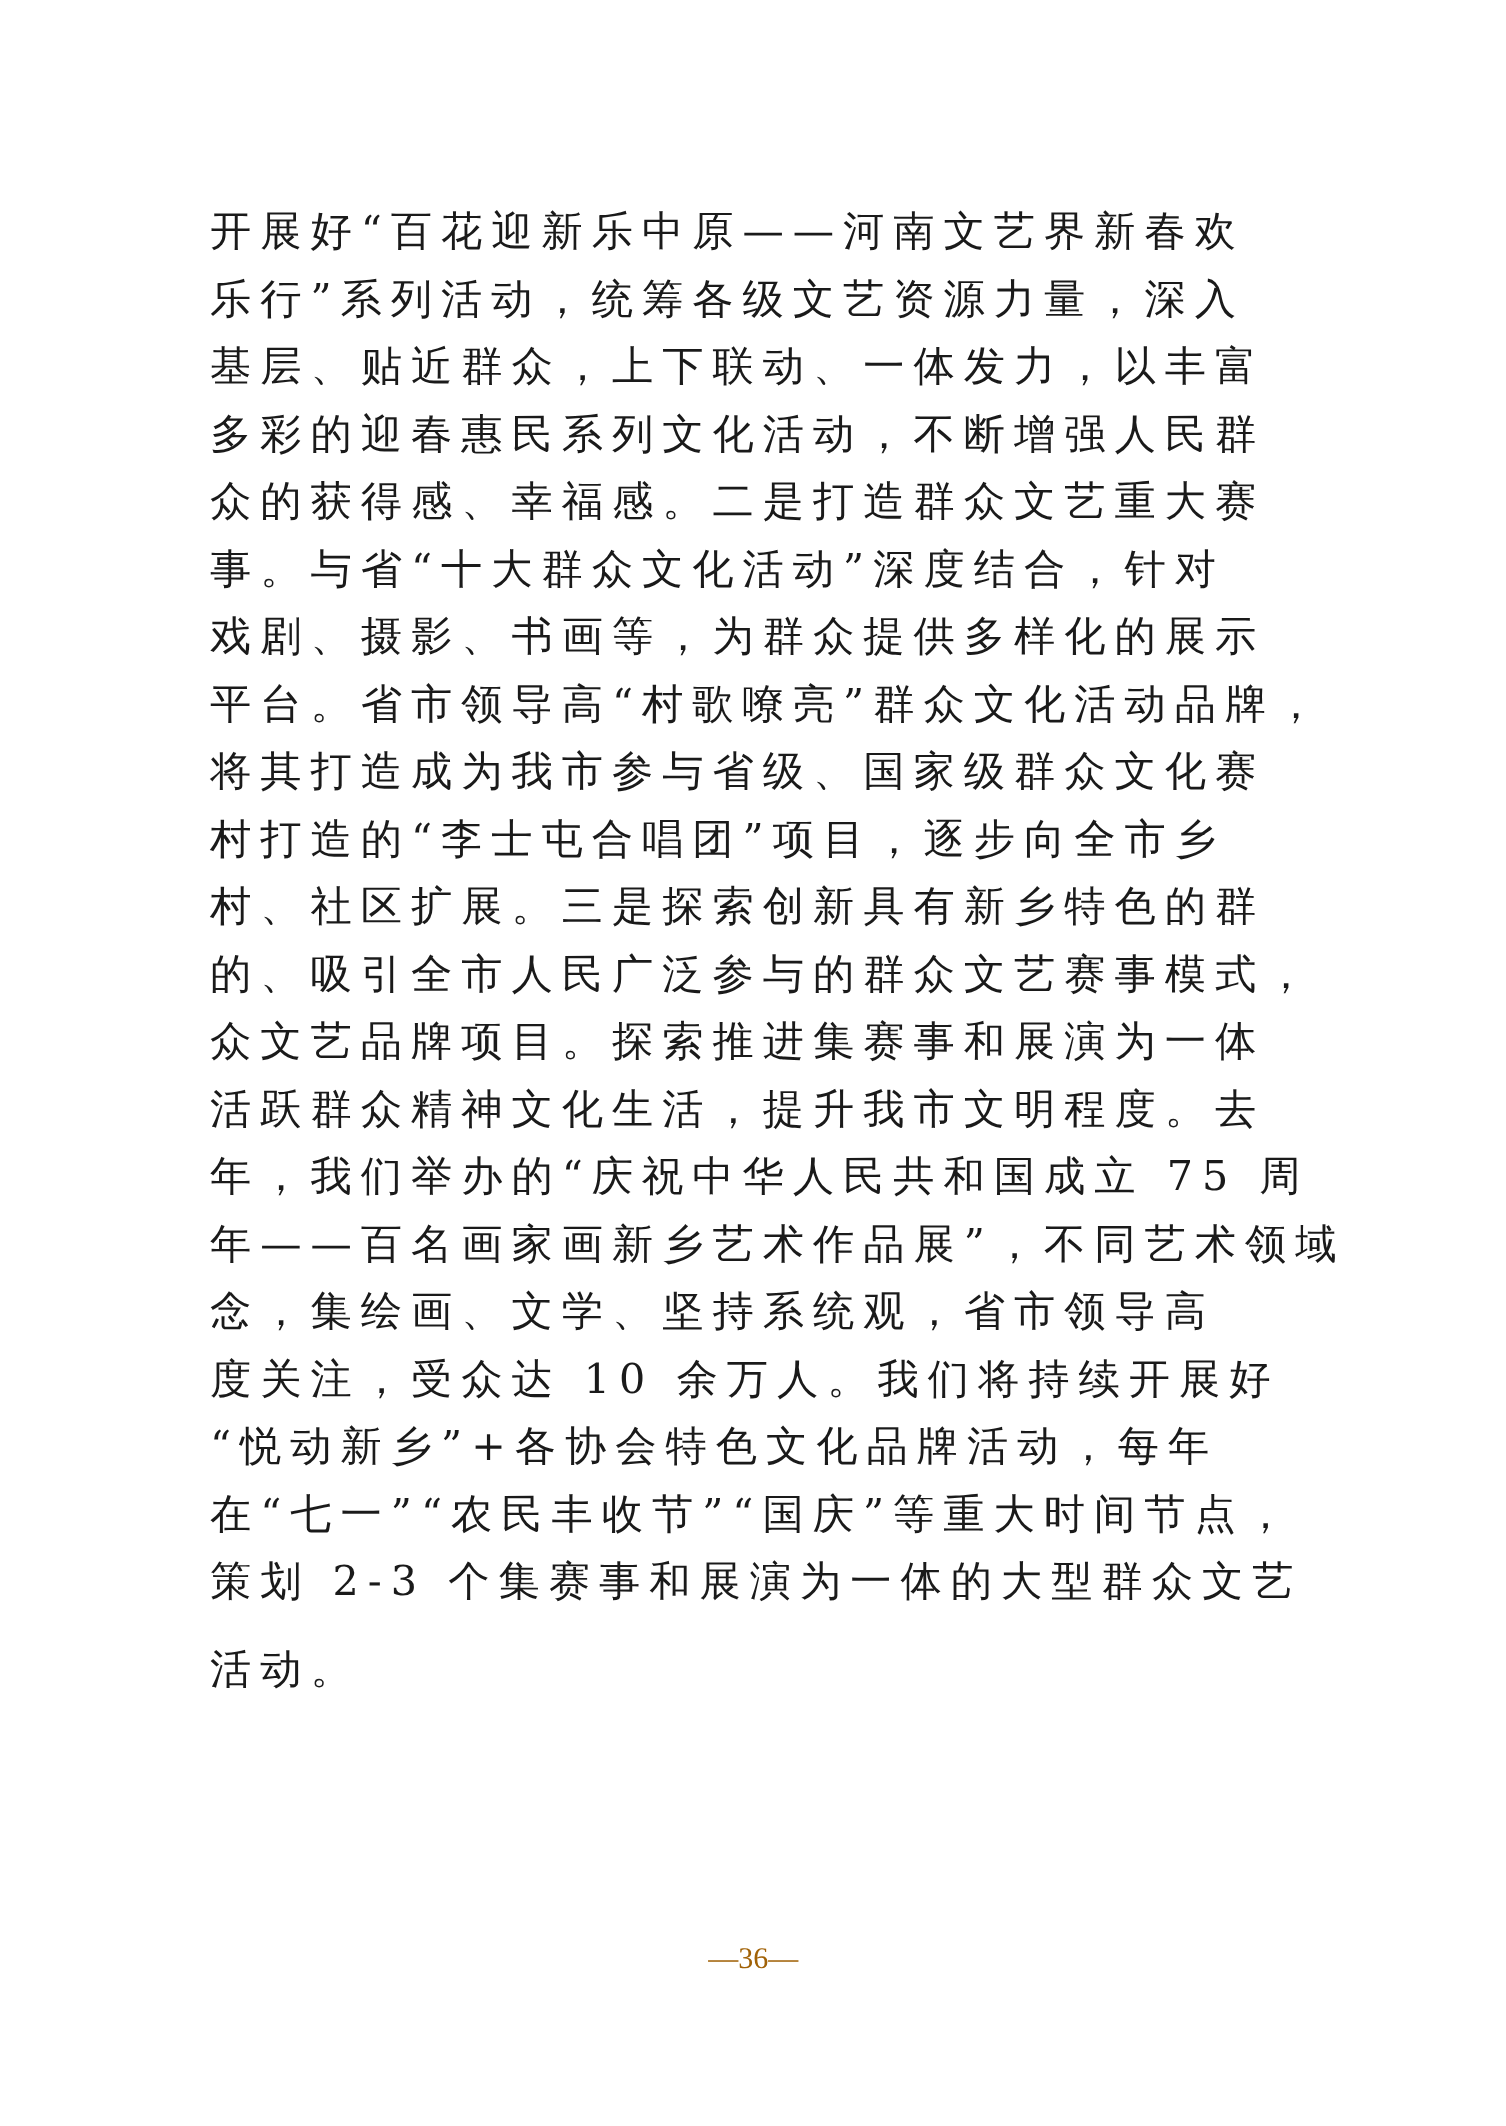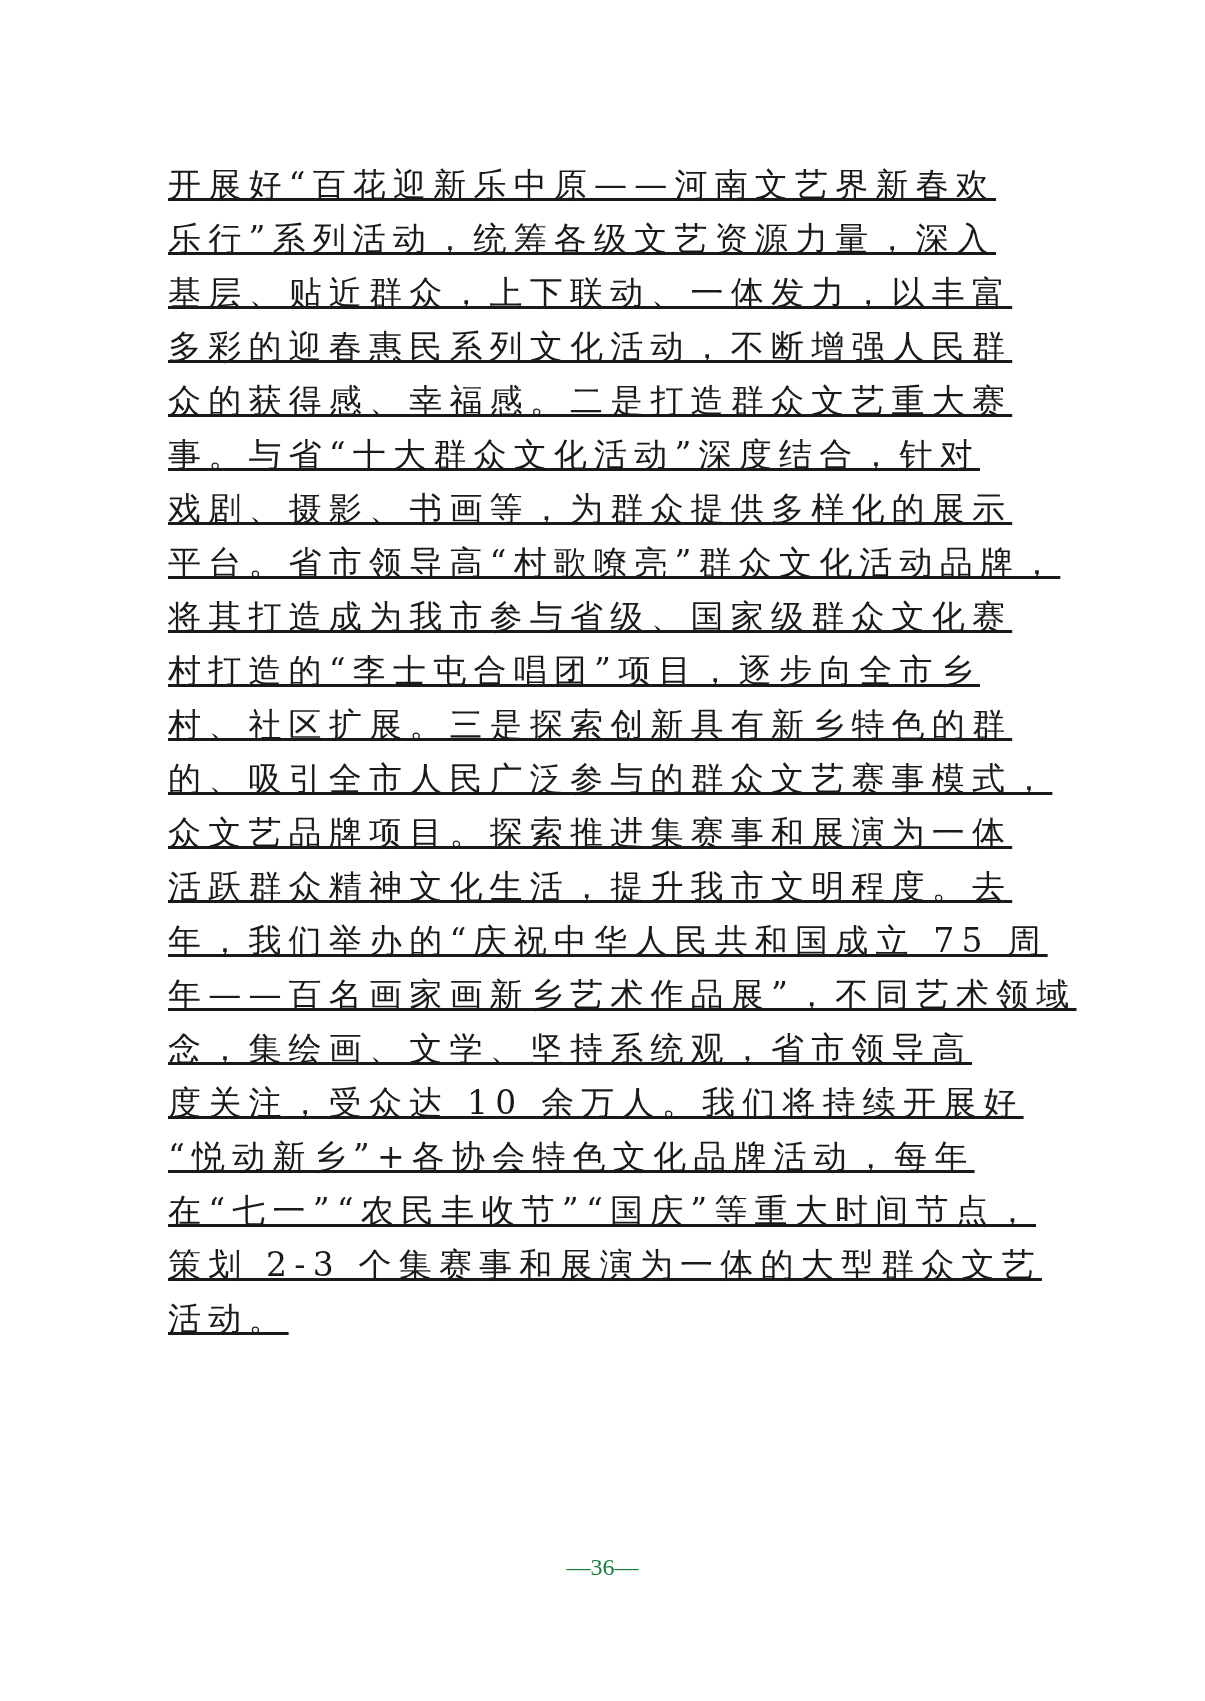--- a/index.html
+++ b/index.html
@@ -19,45 +19,45 @@
       position: absolute;
       left: 0; top: 0;
       width: 1205px; height: 1701px;
       background: #ffffff;
     }
     .body-text {
       position: absolute;
       left: 168px;
       top: 158px;
       width: 780px;
-      text-decoration: underline;
     }
     .line {
       display: block;
       height: 54px;
       line-height: 54px;
       font-size: 33px;
       white-space: nowrap;
       letter-spacing: 7.2px;
       text-align: justify;
       text-align-last: justify;
     }
     .line.last {
       text-align-last: left;
+      margin-top: 16px;
     }
     .page-number {
       position: absolute;
       left: 0;
       width: 1205px;
       top: 1549px;
       text-align: center;
       font-family: "Liberation Serif", "DejaVu Serif", serif;
       font-size: 24px;
       line-height: 36px;
-      color: #15803d;
+      color: #a16207;
     }
   </style>
 </head>
 <body>
 
 <div class="page">
   <div class="body-text">
     <span class="line">开展好“百花迎新乐中原——河南文艺界新春欢</span>
     <span class="line">乐行”系列活动，统筹各级文艺资源力量，深入</span>
     <span class="line">基层、贴近群众，上下联动、一体发力，以丰富</span>

